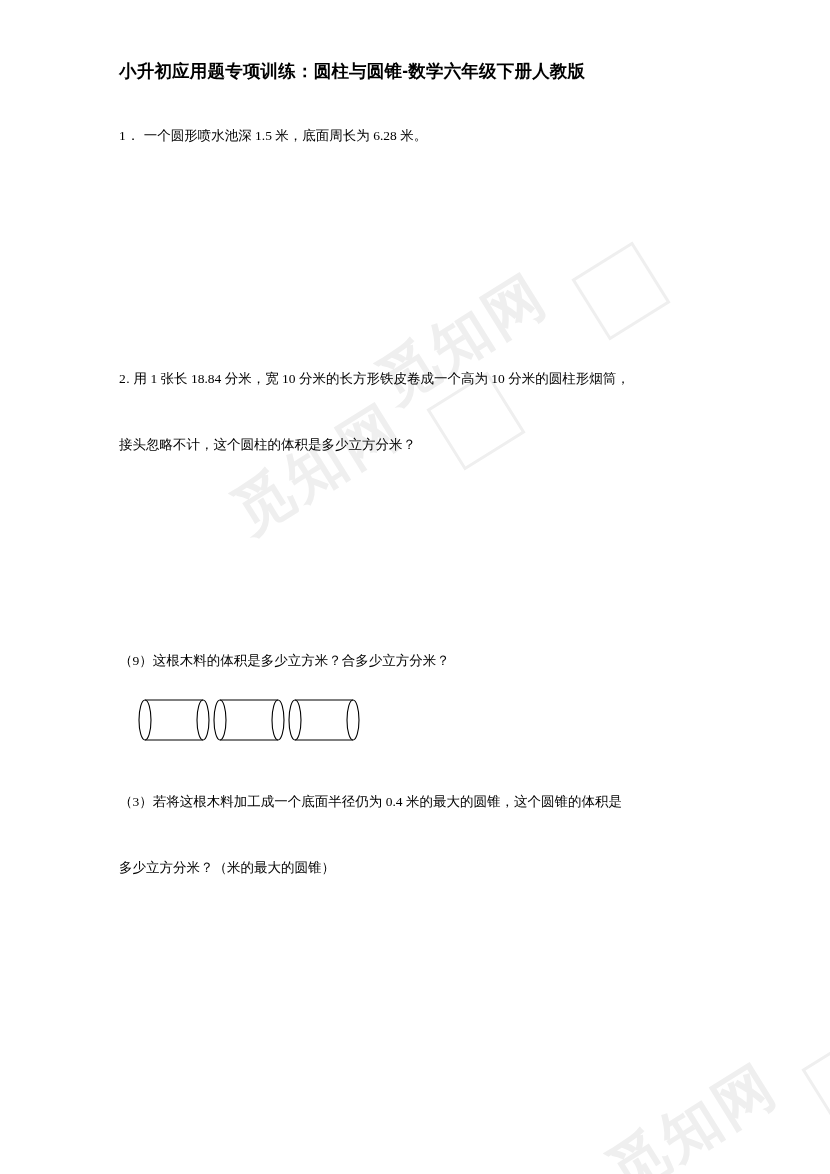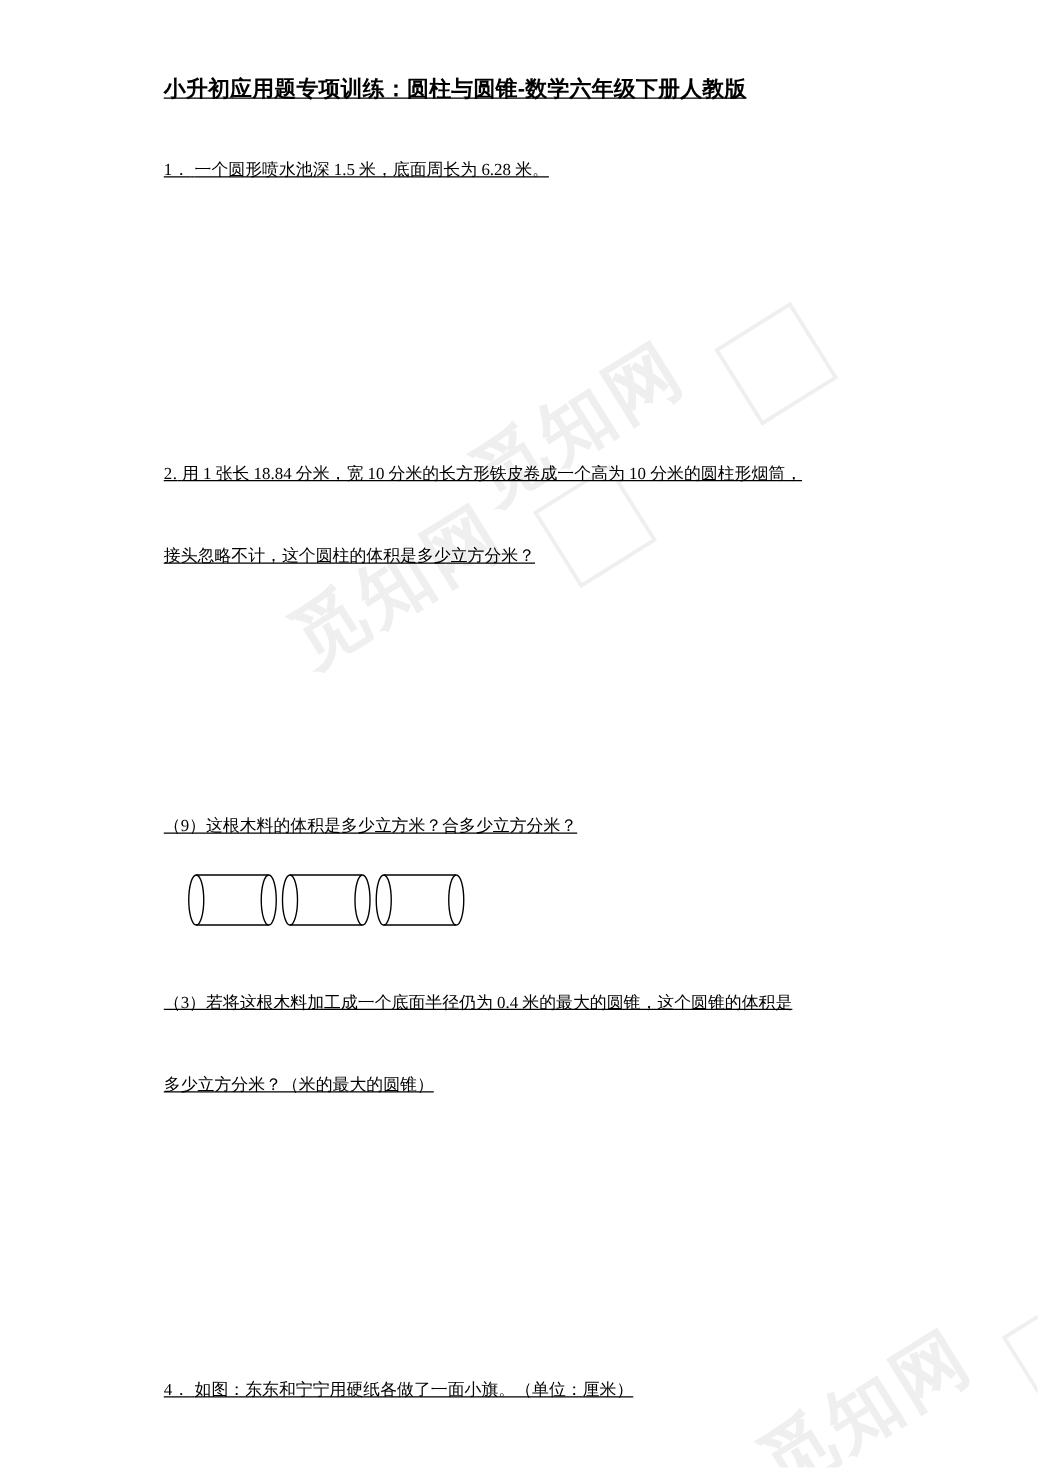--- a/index.html
+++ b/index.html
@@ -18,24 +18,23 @@
   .page {
     position: absolute;
     left: 0; top: 0;
     width: 830px;
     height: 1174px;
     background: #fff;
     overflow: hidden;
   }
   .content {
     position: absolute;
-    left: 131px;
+    left: 119px;
     top: 58px;
     width: 570px;
-    text-decoration: underline;
   }
   .doc-title {
     font-family: "Liberation Sans", "DejaVu Sans", sans-serif;
     font-weight: bold;
     font-size: 17.5px;
     letter-spacing: 0.2px;
     line-height: 1.5;
     margin: 0 0 16px 0;
     white-space: nowrap;
   }
@@ -152,21 +151,15 @@
           </g>
         </svg>
       </div>
 
       <p class="q q-para">（3）若将这根木料加工成一个底面半径仍为 0.4 米的最大的圆锥，这个圆锥的体积是</p>
       <p class="q q-para">多少立方分米？（米的最大的圆锥）</p>
     </div>
 
     <div class="spacer-4"></div>
 
-    <div class="block">
-      <p class="q q-para">
-        <span class="num">4．</span>
-        <span>如图：东东和宁宁用硬纸各做了一面小旗。（单位：厘米）</span>
-      </p>
-    </div>
 
   </div>
 </div>
 
 </body></html>

